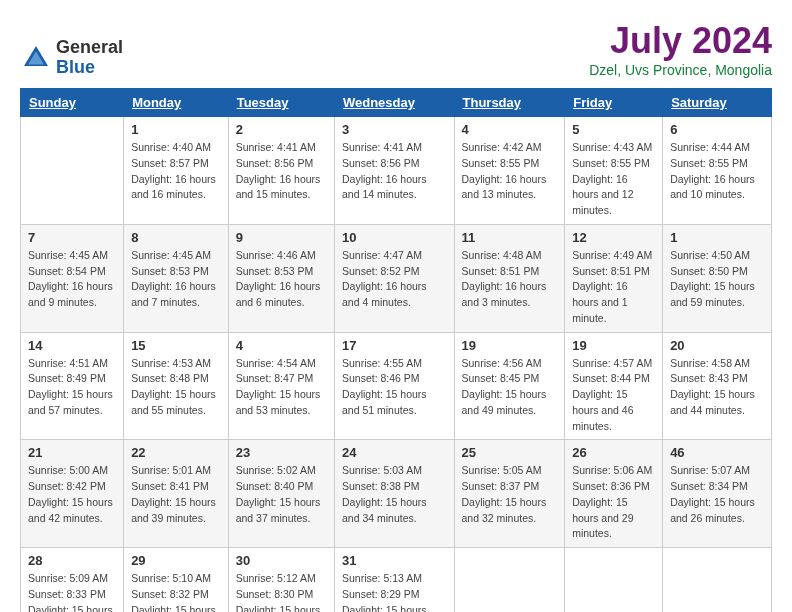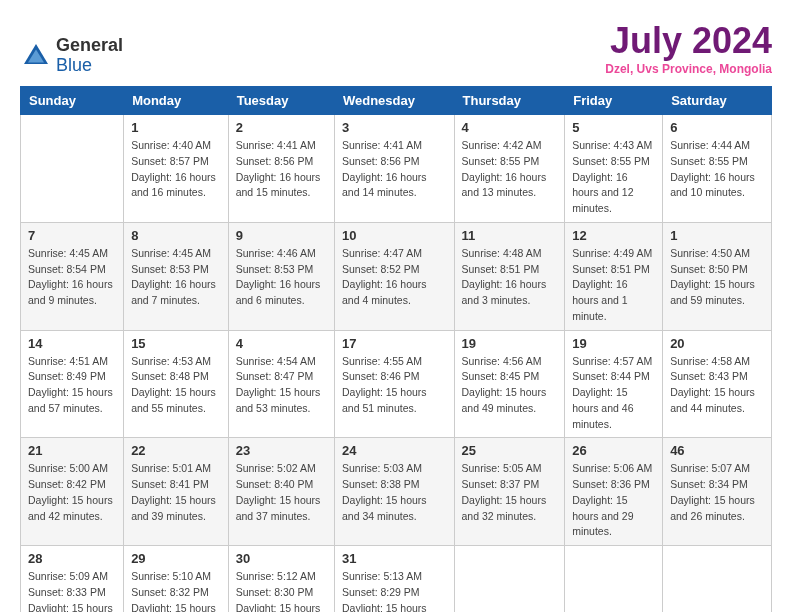--- a/index.html
+++ b/index.html
@@ -25,54 +25,54 @@
       flex-direction: column;
       line-height: 1.1;
     }
     .logo-general {
       font-size: 18px;
       font-weight: bold;
       color: #333;
     }
     .logo-blue {
       font-size: 18px;
-      font-weight: normal;
+      font-weight: bold;
       color: #1a5fa8;
     }
     .logo-icon {
       width: 32px;
       height: 32px;
       margin-right: 4px;
     }
     .title-block {
       text-align: right;
     }
     .month-year {
       font-size: 36px;
       font-weight: bold;
       color: #701a75;
     }
     .location {
-      font-size: 12px;
-      color: #ec4899;
-      font-weight: bold;
+      font-size: 14px;
+      color: #15803d;
     }
     table {
       width: 100%;
       border-collapse: collapse;
       font-size: 11px;
     }
     thead tr th {
       background-color: #1a5fa8;
       color: #fff;
       padding: 6px 8px;
       text-align: left;
       font-size: 13px;
       font-weight: bold;
       border: 1px solid #1a5fa8;
+      text-decoration: underline;
     }
     tbody tr td {
       border: 1px solid #ccc;
       padding: 5px 7px;
       vertical-align: top;
       background: #fff;
       min-height: 70px;
     }
     tbody tr:nth-child(even) td {
       background: #f5f5f5;

